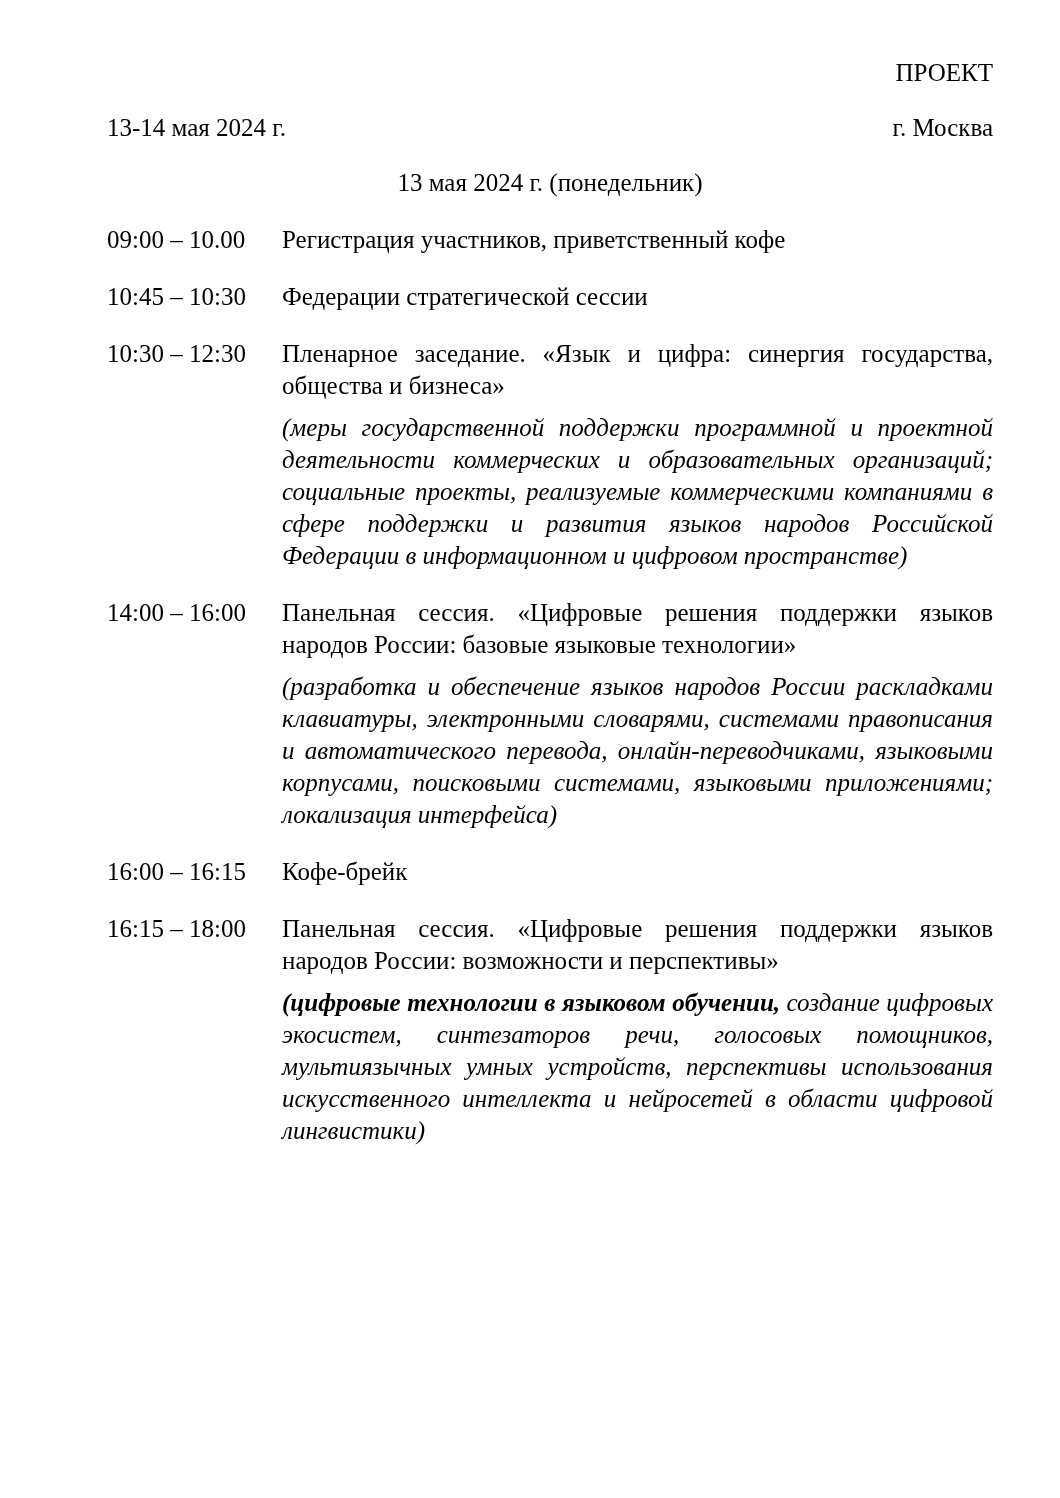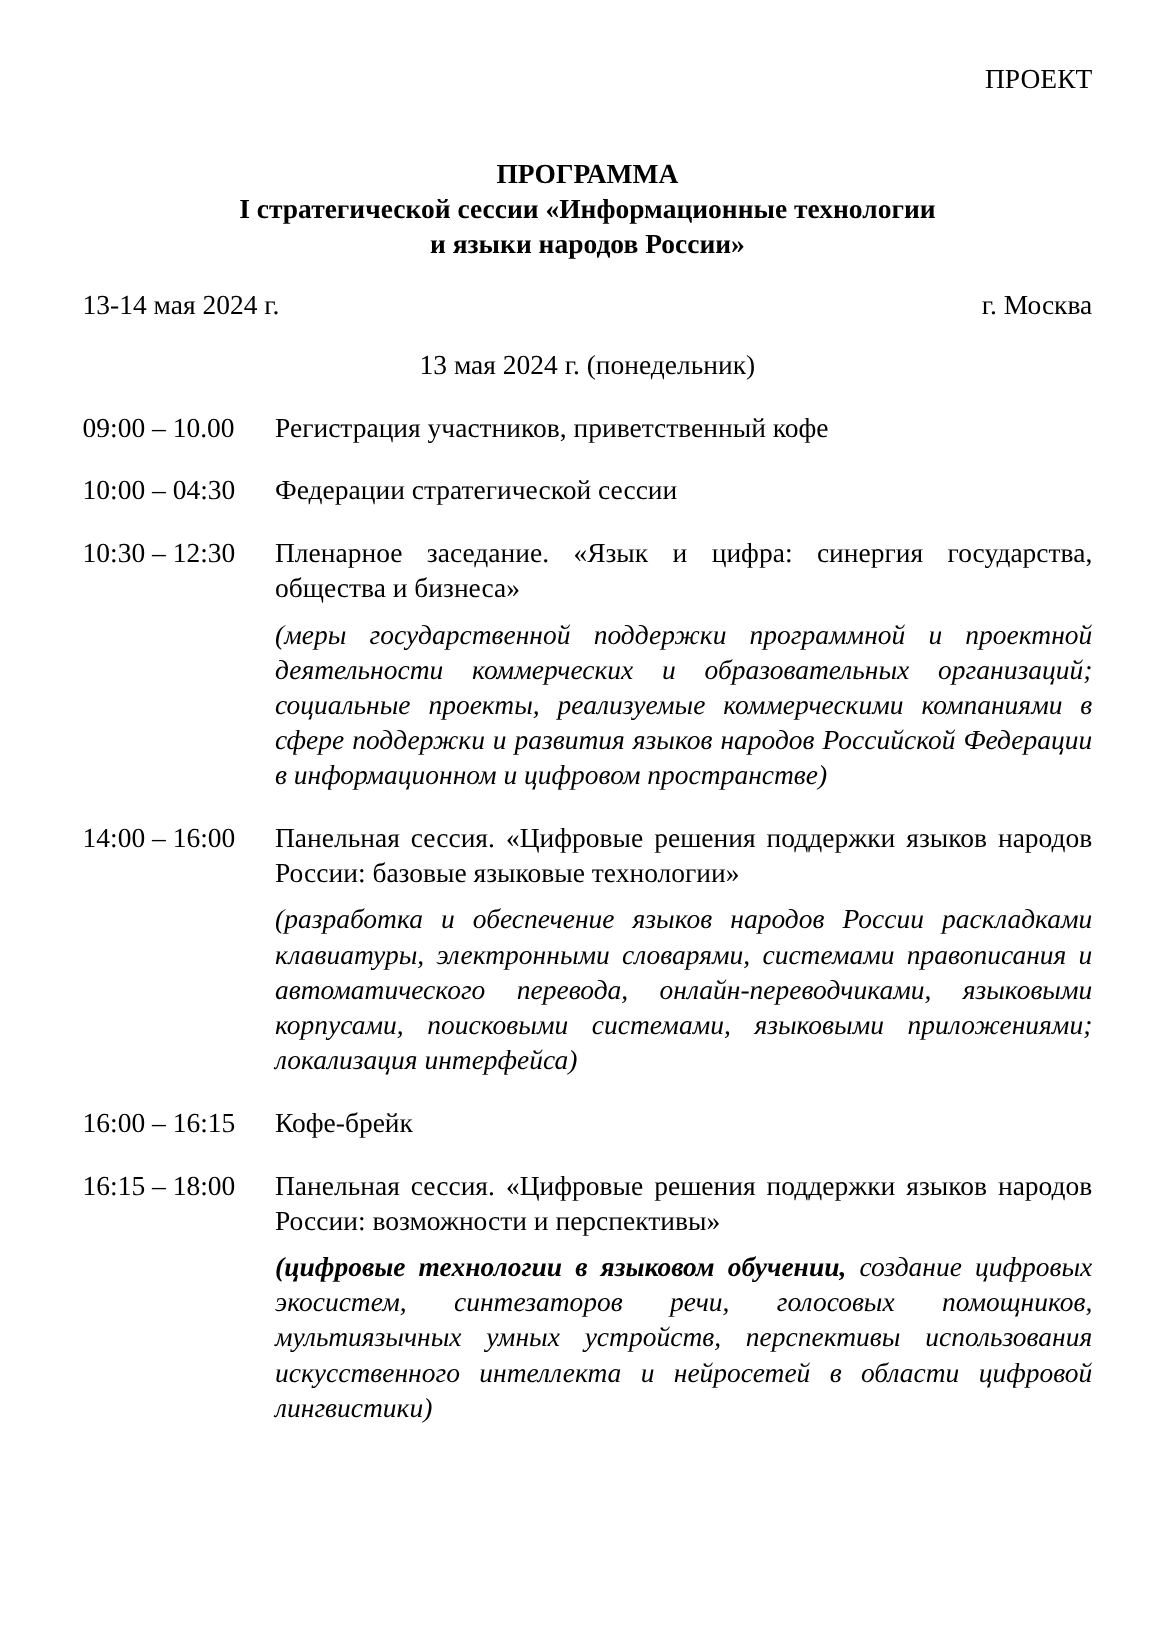--- a/index.html
+++ b/index.html
@@ -10,21 +10,21 @@
   .page {
     position: relative;
     width: 1060px;
     height: 1498px;
     box-sizing: border-box;
     background: #ffffff;
     color: #000000;
     font-family: "Liberation Serif", "DejaVu Serif", serif;
     font-size: 25px;
     line-height: 32px;
-    padding: 57px 67px 0 75px;
+    padding: 57px 67px 0 107px;
     overflow: hidden;
   }
   .stamp {
     text-align: right;
   }
   .title-block {
     margin-top: 54px;
     text-align: center;
     font-weight: bold;
   }
@@ -67,44 +67,39 @@
     font-weight: bold;
   }
 </style>
 </head>
 <body>
 
 <div class="page">
 
   <div class="stamp">ПРОЕКТ</div>
 
-  <div class="title-block">
-    <div>ПРОГРАММА</div>
-    <div>I стратегической сессии «Информационные технологии</div>
-    <div>и языки народов России»</div>
-  </div>
 
   <div class="date-row">
     <span>13-14 мая 2024 г.</span>
     <span>г. Москва</span>
   </div>
 
   <div class="day-heading">13 мая 2024 г. (понедельник)</div>
 
   <div class="schedule">
 
     <div class="row">
       <div class="time">09:00 – 10.00</div>
       <div class="desc">
         <p class="title-p">Регистрация участников, приветственный кофе</p>
       </div>
     </div>
 
     <div class="row">
-      <div class="time">10:00 – 04:30</div>
+      <div class="time">10:45 – 10:30</div>
       <div class="desc">
         <p class="title-p">Федерации стратегической сессии</p>
       </div>
     </div>
 
     <div class="row">
       <div class="time">10:30 – 12:30</div>
       <div class="desc">
         <p class="title-p">Пленарное заседание. «Язык и цифра: синергия государства, общества и бизнеса»</p>
         <p class="note">(меры государственной поддержки программной и проектной деятельности коммерческих и образовательных организаций; социальные проекты, реализуемые коммерческими компаниями в сфере поддержки и развития языков народов Российской Федерации в информационном и цифровом пространстве)</p>

